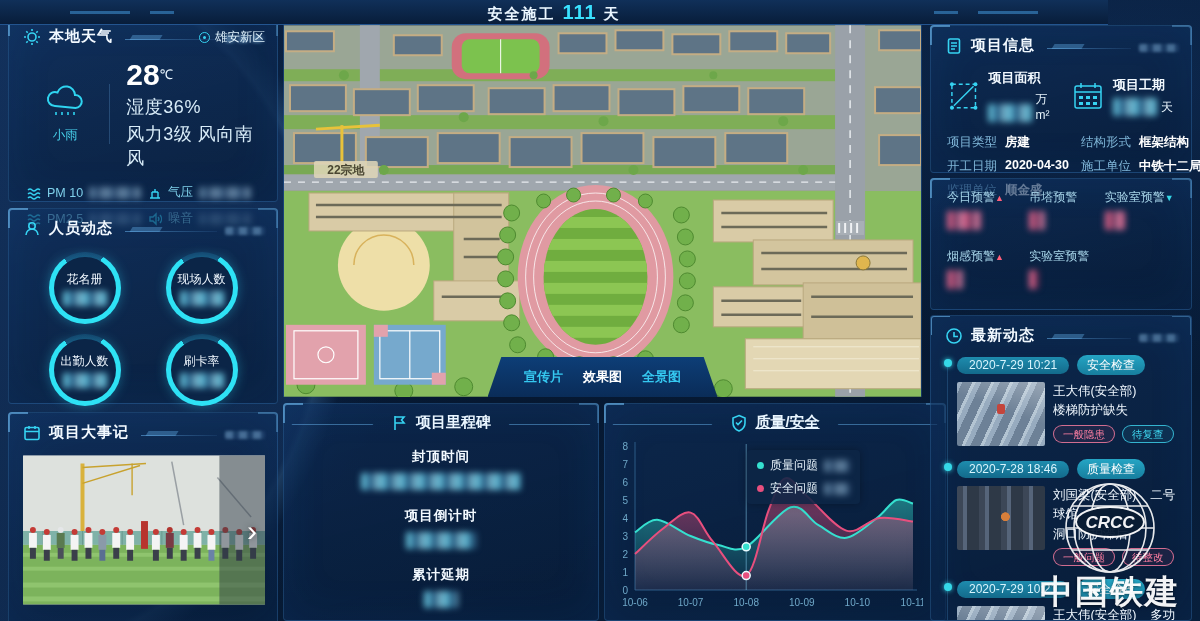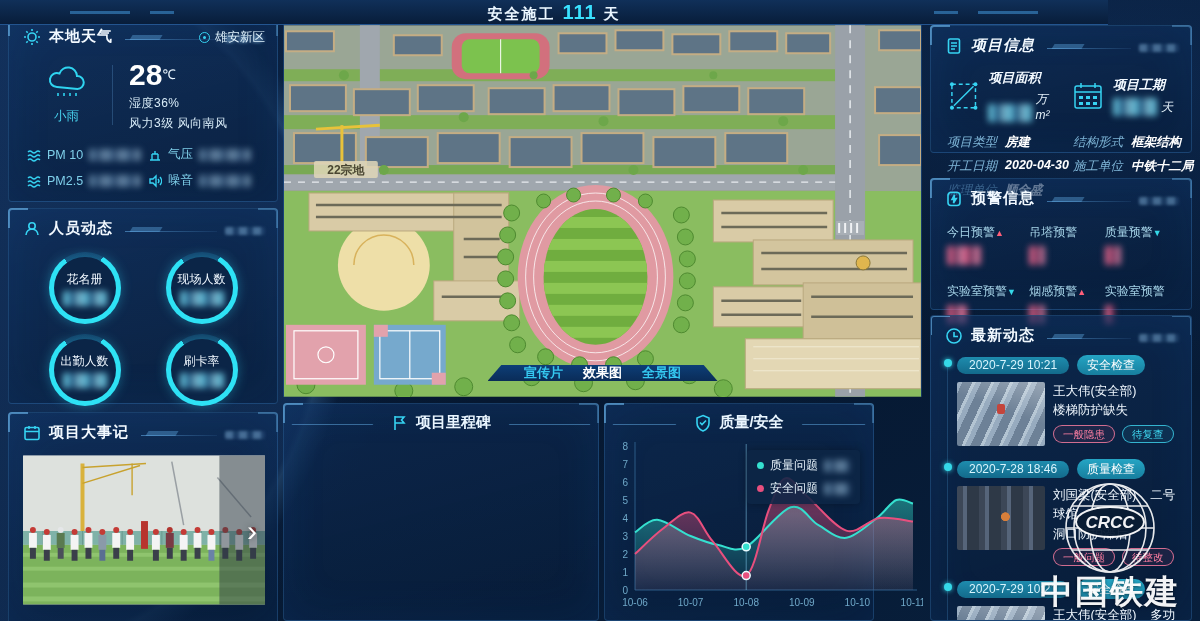--- a/index.html
+++ b/index.html
@@ -53,21 +53,21 @@
   
   #weather { left:8px; top:16px; width:270px; height:186px; }
   #weather .loc { position:absolute; right:12px; top:12px; font-size:12.5px; color:#dff2fc; display:flex; align-items:center; gap:5px;}
   #weather .loc .dot { width:11px; height:11px; border:1.5px solid #36d3f2; border-radius:50%; display:inline-block; position:relative;}
   #weather .loc .dot::after { content:""; position:absolute; left:2.5px; top:2.5px; width:3px; height:3px; background:#36d3f2; border-radius:50%;}
   .wmain { display:flex; align-items:center; padding:6px 10px 0 18px; }
   .wicon-box { width:86px; text-align:center; border-right:1px solid rgba(110,180,240,.25); padding-right:6px;}
   .wicon-box .cond { color:#49d6f0; font-size:12.5px; margin-top:3px;}
   .wright { padding-left:16px; }
   .temp { font-size:30px; font-weight:bold; color:#ffffff; }
-  .wline { font-size:12px; color:#d8ecf8; margin-top:3px; letter-spacing:.5px;}
+  .wline { font-size:18px; color:#d8ecf8; margin-top:3px; letter-spacing:.5px;}
   .wmetrics { display:grid; grid-template-columns:1fr 1fr; gap:9px 6px; padding:14px 14px 0 18px;}
   .wm { display:flex; align-items:center; gap:6px; font-size:12.5px; color:#7fd0ea;}
   .wm .rd { width:52px; height:12px; }
   .mi { width:14px; height:14px; } .mi path { stroke:#36d3f2; fill:none; stroke-width:1.4;}
   
   #personnel { left:8px; top:208px; width:270px; height:196px; }
   .rings { display:grid; grid-template-columns:1fr 1fr; gap:10px 22px; padding:8px 28px 0;}
   .ringcell { display:flex; justify-content:center; }
   .ring { width:72px; height:72px; border-radius:50%; position:relative;
     background:conic-gradient(from 30deg, #2ee2f5 0deg 295deg, rgba(46,190,245,.15) 295deg 360deg);
@@ -76,50 +76,50 @@
   .ring .inner { position:absolute; inset:0; display:flex; flex-direction:column; align-items:center; justify-content:center; z-index:1; gap:3px;}
   .ring .rlabel { font-size:12px; color:#f0f8ff; }
   .ring .rd { width:44px; height:15px; }
   
   #events { left:8px; top:412px; width:270px; height:215px; }
   .photo-wrap { position:relative; margin:6px 14px 0; width:242px; height:152px; overflow:hidden; border-radius:2px;}
   .next-btn { position:absolute; right:8px; top:62px; font-size:30px; color:#ffffff; text-shadow:0 0 6px rgba(0,0,0,.6); cursor:pointer; line-height:1; z-index:3;}
   
   #scene { position:absolute; left:283px; top:25px; width:639px; height:372px; overflow:hidden; border-left:1px solid rgba(40,100,170,.4); border-right:1px solid rgba(40,100,170,.4);}
   #scene svg { display:block; }
-  .viewbar { position:absolute; left:50%; bottom:16px; transform:translateX(-50%); width:230px; height:16px;
+  .viewbar { position:absolute; left:50%; bottom:0; transform:translateX(-50%); width:230px; height:40px;
     background:linear-gradient(#0d3e77, #0a2c58); clip-path:polygon(6% 0, 94% 0, 100% 100%, 0 100%);
     display:flex; align-items:center; justify-content:center; gap:20px; z-index:5;}
   .viewbar span { font-size:13px; font-weight:bold; color:#35c8f0; cursor:pointer; }
   .viewbar span.active { color:#ffffff; }
   
   #milestone { left:283px; top:403px; width:316px; height:218px; }
   .ms-items { display:flex; flex-direction:column; align-items:center; gap:13px; padding-top:12px;}
   .ms-item { text-align:center; }
   .ms-item .mlabel { font-size:13.5px; font-weight:bold; color:#f2f9ff; letter-spacing:1px;}
   .ms-item .rd { margin-top:7px; height:17px; }
   
-  #chartpanel { left:604px; top:403px; width:270px; height:218px; }
+  #chartpanel { left:604px; top:403px; width:342px; height:218px;text-decoration:underline; }
   #chartbox { position:relative; width:100%; height:178px; }
   #chartbox svg { position:absolute; left:0; top:0; }
   .tooltip { position:absolute; left:142px; top:14px; background:rgba(13,38,70,.88); border-radius:4px; padding:7px 10px; z-index:4;
     box-shadow:0 0 8px rgba(0,0,0,.3); display:flex; flex-direction:column; gap:6px;}
   .tooltip .trow { display:flex; align-items:center; gap:6px; font-size:12px; color:#e8f4fc; }
   .tooltip .dot { width:7px; height:7px; border-radius:50%; }
   .tooltip .rd { width:26px; height:12px; }
   
-  #pinfo { left:930px; top:25px; width:262px; height:128px;font-style:italic; }
+  #pinfo { left:930px; top:25px; width:262px; height:148px; }
   .stats { display:flex; padding:8px 6px 2px 16px; gap:10px;}
   .stat { display:flex; align-items:center; gap:8px; flex:1;}
   .stat .sic { width:34px; height:34px; }
   .stat .slabel { font-size:13px; font-weight:bold; color:#f2f9ff; white-space:nowrap;}
   .stat .sval { margin-top:4px; display:flex; align-items:flex-end; gap:4px;}
   .stat .rd { width:44px; height:18px; }
   .stat .unit { font-size:12px; color:#e6f3fb; }
-  .fields { display:grid; grid-template-columns:1.05fr 1fr; gap:7px 4px; padding:10px 8px 0 16px; font-size:12.5px;}
+  .fields { display:grid; grid-template-columns:1.05fr 1fr; gap:7px 12px; padding:10px 8px 0 16px; font-size:12.5px;}
   .field { display:flex; gap:8px; white-space:nowrap;}
   .field .fl { color:#7fb6d8; }
   .field .fv { color:#ffffff; font-weight:bold; }
   
   #warn { left:930px; top:178px; width:262px; height:132px; }
   .wgrid { display:grid; grid-template-columns:1.1fr 1fr 1.1fr; gap:12px 6px; padding:8px 10px 0 16px;}
   .witem .wl { font-size:12px; color:#a8d6ea; white-space:nowrap;margin-top:40px;}
   .witem .arrow-up { color:#ff5f7a; font-size:9px; }
   .witem .arrow-down { color:#35d8e8; font-size:9px; }
   .witem .rd { height:19px; margin-top:5px; }
@@ -593,20 +593,34 @@
 </div>
 
 <div id="milestone" class="panel">
   <div class="phead-c">
     <span class="side l"></span>
     <svg class="ic" viewBox="0 0 18 18">
       <path d="M4 2v14M4 3h9l-2.5 3L13 9H4"></path>
     </svg>
     <span class="ptitle">项目里程碑</span>
     <span class="side r"></span>
+  </div>
+  <div class="ms-items">
+    <div class="ms-item">
+      <div class="mlabel">封顶时间</div>
+      <span class="rd cyan" style="width:160px"></span>
+    </div>
+    <div class="ms-item">
+      <div class="mlabel">项目倒计时</div>
+      <span class="rd cyan" style="width:70px"></span>
+    </div>
+    <div class="ms-item">
+      <div class="mlabel">累计延期</div>
+      <span class="rd cyan" style="width:34px"></span>
+    </div>
   </div>
 </div>
 
 <div id="chartpanel" class="panel">
   <div class="phead-c">
     <span class="side l"></span>
     <svg class="ic" viewBox="0 0 18 18">
       <path d="M9 1.5 15 4v5c0 4-2.6 6.6-6 8-3.4-1.4-6-4-6-8V4z"></path>
         <path d="M6 8.5l2 2 4-4"></path>
     </svg>
@@ -735,40 +749,27 @@
         <span class="fv">中铁十二局</span>
       </div>
     <div class="field">
         <span class="fl">监理单位</span>
         <span class="fv">顺金盛</span>
       </div>
   </div>
 </div>
 
 <div id="warn" class="panel">
-  <div class="phead">
-    <svg class="ic" viewBox="0 0 18 18">
-      <rect x="3" y="2.5" width="12" height="13" rx="3"></rect>
-        <path d="M9.5 5 7 9.5h2L8.5 13l2.8-4.5H9z"></path>
-    </svg>
-    <span class="ptitle">预警信息</span>
-    <span class="pline"></span>
-    <span class="deco"></span>
-  </div>
   <div class="wgrid">
     <div class="witem">
       <span class="wl">今日预警</span><span class="arrow-up">▲</span>
       <div><span class="rd pink" style="width:34px"></span></div>
     </div>
     <div class="witem">
       <span class="wl">吊塔预警</span>
-      <div><span class="rd pink" style="width:16px"></span></div>
-    </div>
-    <div class="witem">
-      <span class="wl">质量预警</span><span class="arrow-down">▼</span>
       <div><span class="rd pink" style="width:16px"></span></div>
     </div>
     <div class="witem">
       <span class="wl">实验室预警</span><span class="arrow-down">▼</span>
       <div><span class="rd pink" style="width:20px"></span></div>
     </div>
     <div class="witem">
       <span class="wl">烟感预警</span><span class="arrow-up">▲</span>
       <div><span class="rd pink" style="width:16px"></span></div>
     </div>

